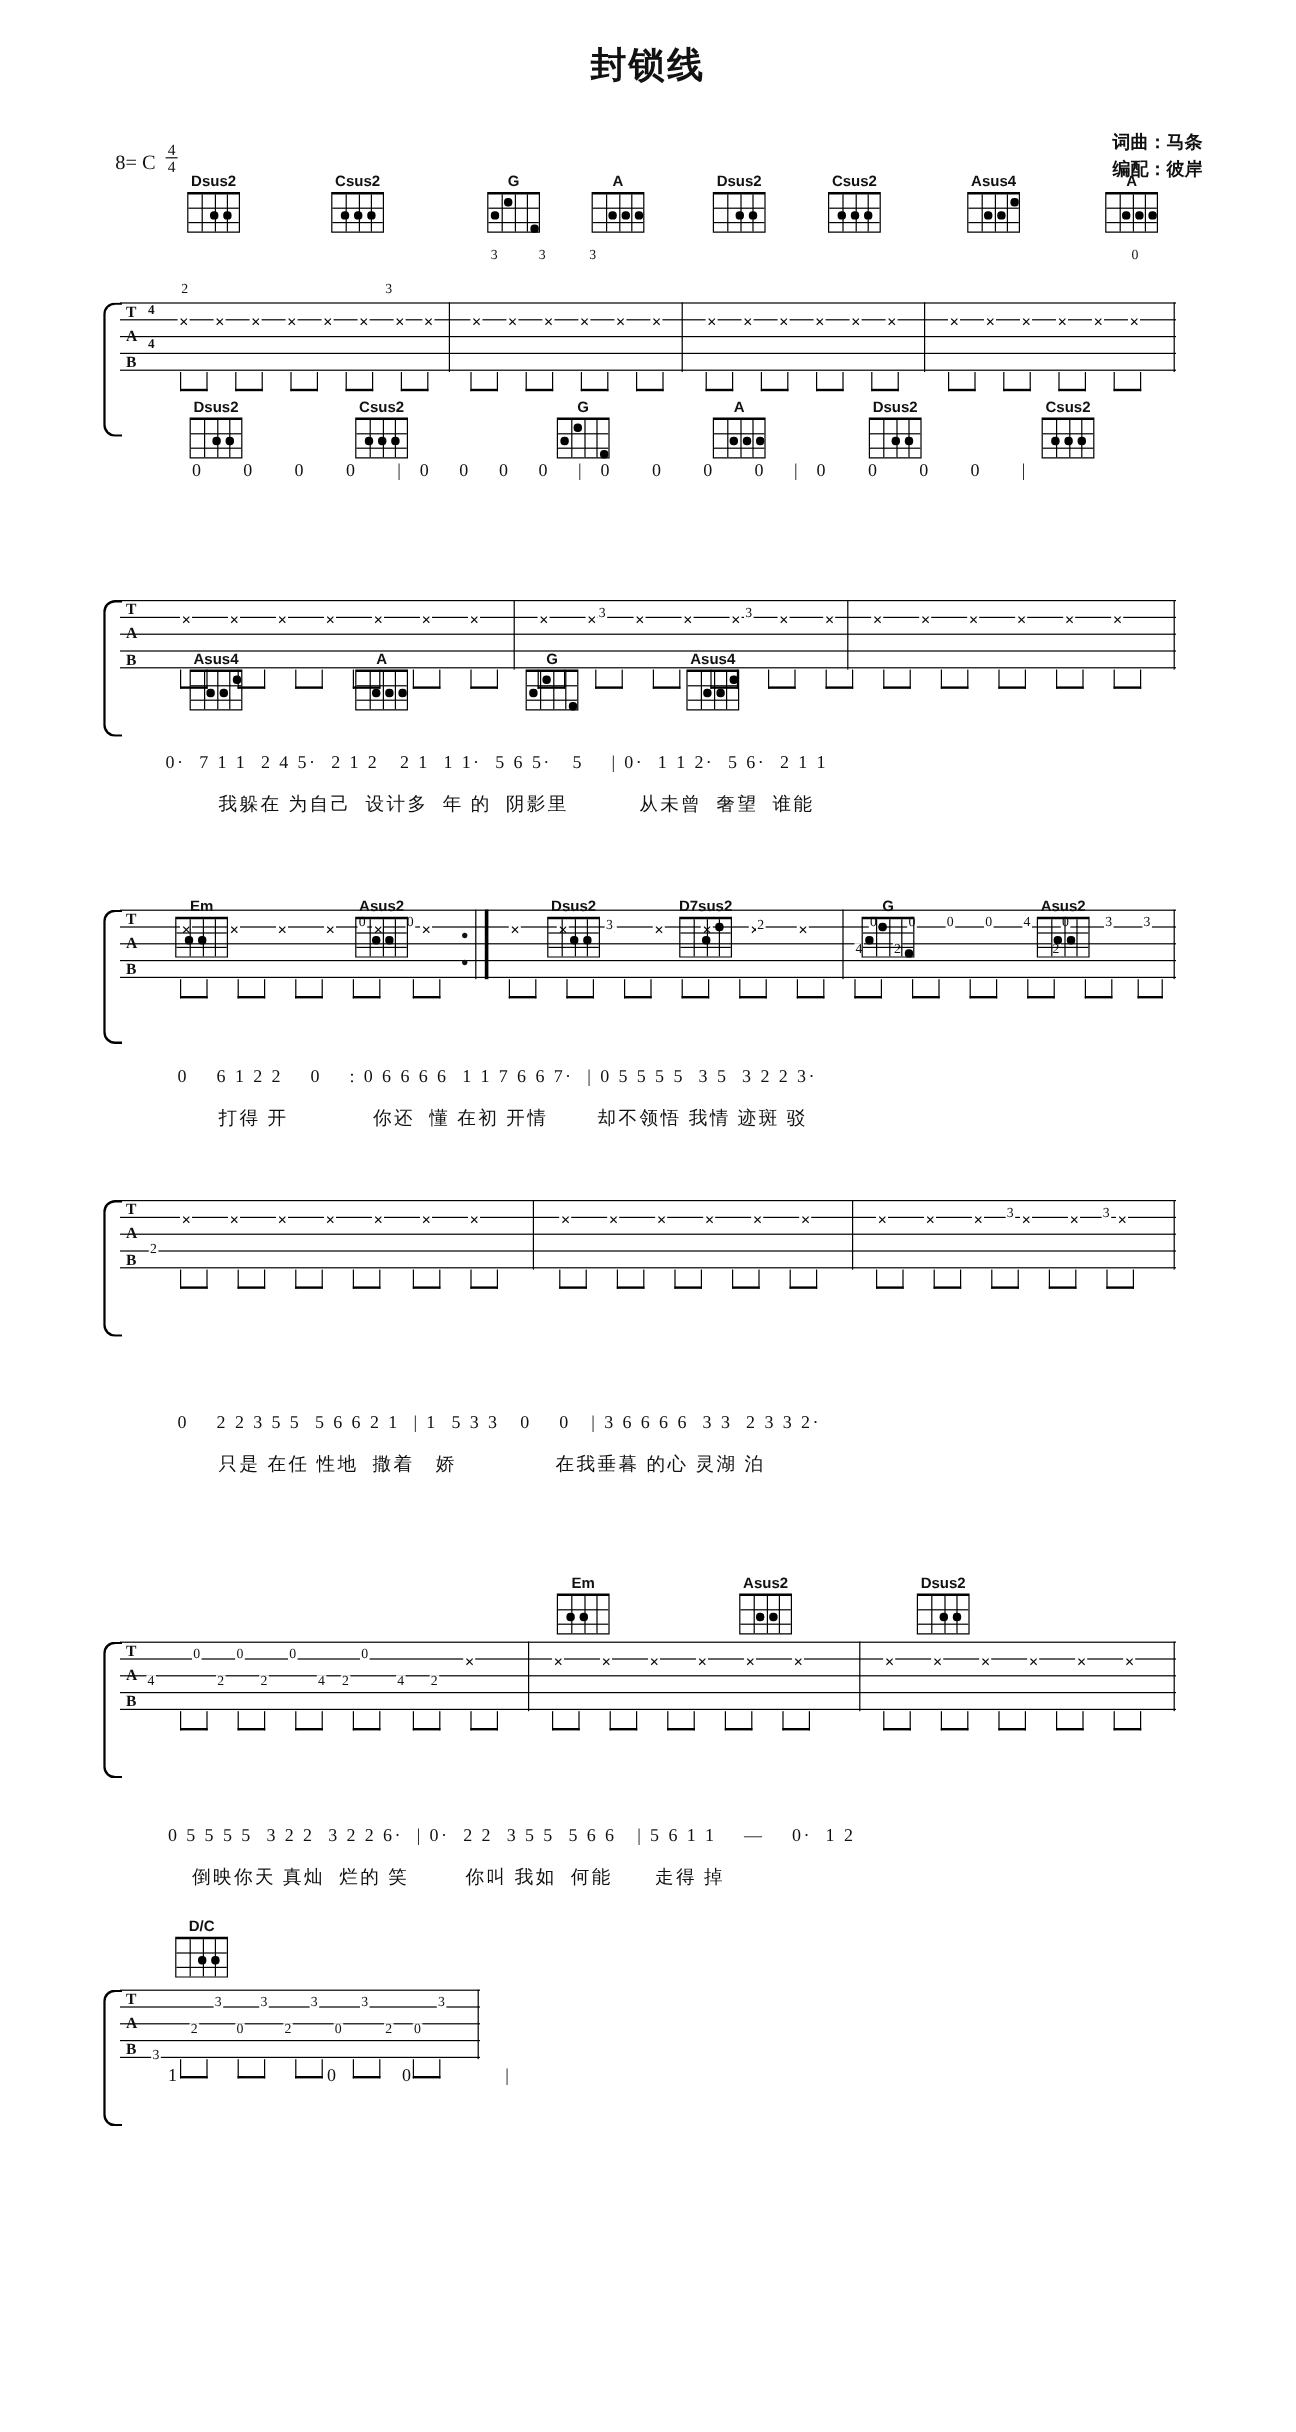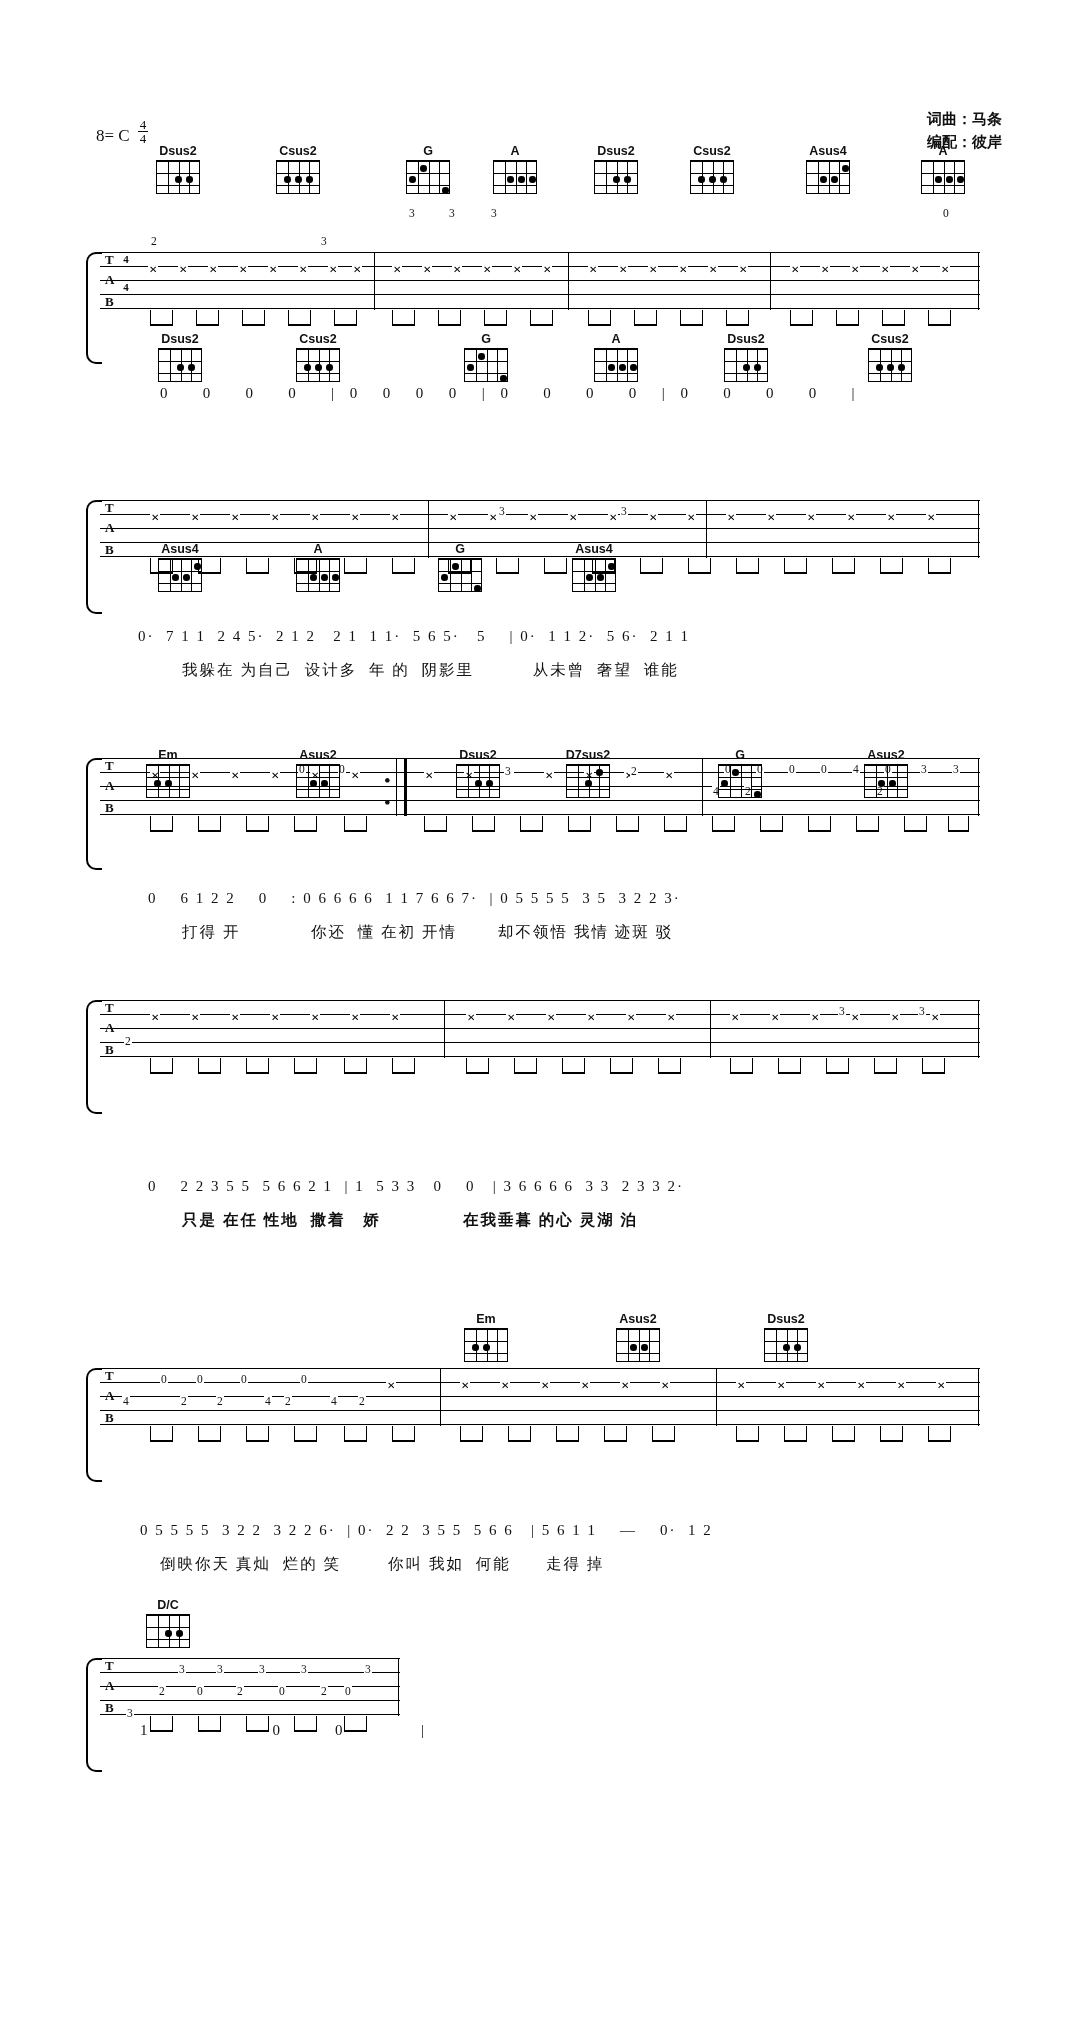--- a/index.html
+++ b/index.html
@@ -41,20 +41,21 @@
   
   .melody{position:absolute;font-family:"Liberation Serif",serif;font-size:15px;white-space:pre;letter-spacing:0;}
   .lyrics{position:absolute;font-family:"Liberation Serif",serif;font-size:15.5px;white-space:pre;}
   .repeat{position:absolute;font-family:"Liberation Serif",serif;font-size:19px;}
 </style>
 </head>
 <body>
 
 <div class="sheet">
 
+  <div class="title">封锁线</div>
   <div class="key">
     <span>8= C</span><span class="frac"><span class="n">4</span><span class="d">4</span></span>
   </div>
   <div class="credits">
     <div>词曲：马条</div>
     <div>编配：彼岸</div>
   </div>
 
   <div class="system" style="top:0;">
 
@@ -752,21 +753,21 @@
       <div class="stem" style="left:848px;top:1058px;height:16px;"></div>
     <div class="beam" style="left:826px;top:1072px;width:23px;"></div>
     <div class="stem" style="left:874px;top:1058px;height:16px;"></div>
       <div class="stem" style="left:896px;top:1058px;height:16px;"></div>
     <div class="beam" style="left:874px;top:1072px;width:23px;"></div>
     <div class="stem" style="left:922px;top:1058px;height:16px;"></div>
       <div class="stem" style="left:944px;top:1058px;height:16px;"></div>
     <div class="beam" style="left:922px;top:1072px;width:23px;"></div>
 
     <div class="melody" style="left:148px;top:1178px;letter-spacing:2px;">0    2 2 3 5 5  5 6 6 2 1  | 1  5 3 3   0    0   | 3 6 6 6 6  3 3  2 3 3 2·</div>
-    <div class="lyrics" style="left:182px;top:1210px;letter-spacing:2px;font-weight:bold;">只是 在任 性地  撒着   娇              在我垂暮 的心 灵湖 泊</div>
+    <div class="lyrics" style="left:182px;top:1210px;letter-spacing:2px;">只是 在任 性地  撒着   娇              在我垂暮 的心 灵湖 泊</div>
   </div>
 
   <div class="system" style="top:0;">
     <div class="chord" style="left:458px;top:1312px;">
       <div class="cname">Em</div>
       <div class="grid">
         <div class="v v1"></div>
           <div class="v v2"></div>
           <div class="v v3"></div>
         <div class="h h1"></div>

